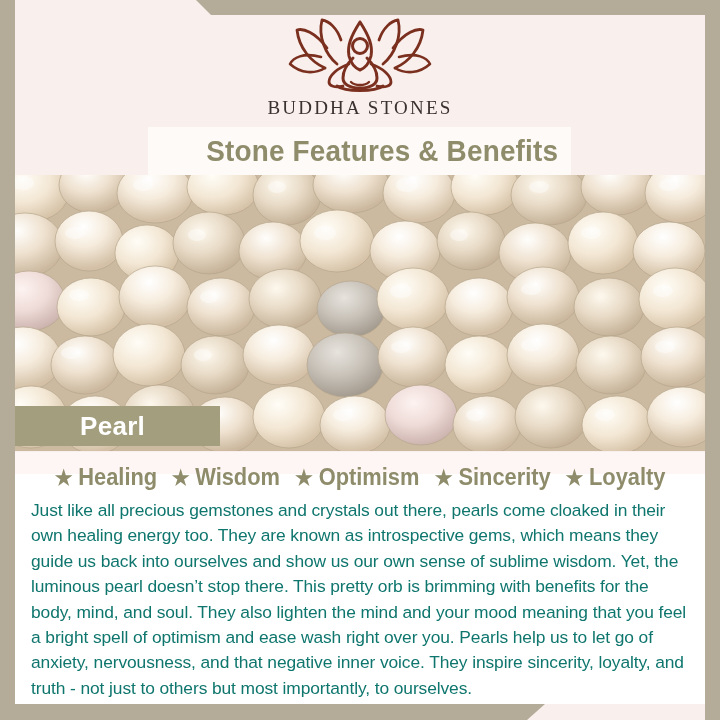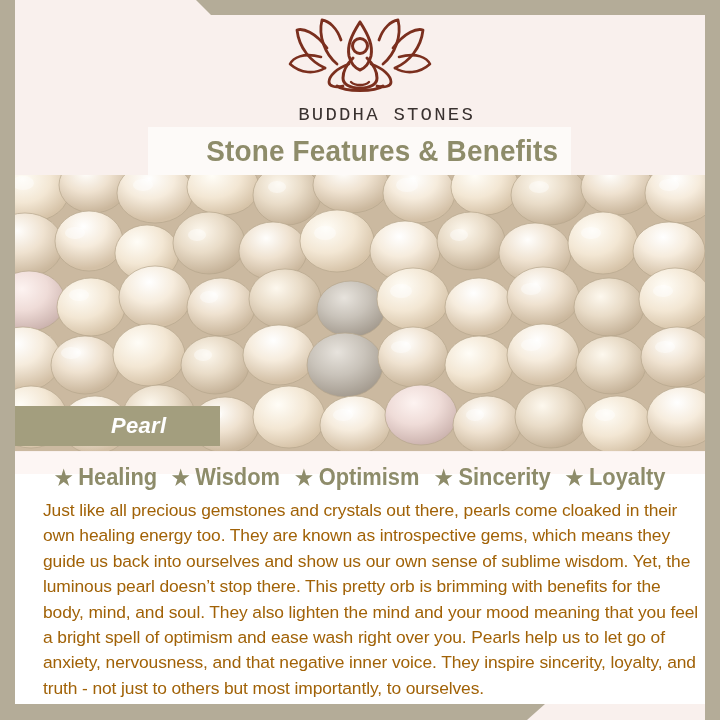--- a/index.html
+++ b/index.html
@@ -77,28 +77,27 @@
     left: 50%;
     transform: translateX(-50%);
     width: 230px;
     text-align: center;
   }
   .logo-mark {
     display: block;
     margin: 0 auto;
   }
   .logo-text {
-    margin-top: 8px;
-    font-family: Liberation Mono, monospace;
+    margin-top: 1px;
+    font-family: Liberation Serif, serif;
     font-size: 19px;
     letter-spacing: 2.2px;
     color: #3a3230;
     font-weight: 400;
     white-space: nowrap;
-    text-align: right;
   }
 
   
   .title-band {
     position: absolute;
     top: 127px;
     left: 148px;
     width: 423px;
     height: 48px;
     background: #fdfaf8;
@@ -137,25 +136,24 @@
     left: 15px;
     width: 205px;
     height: 40px;
     background: #a39e7e;
     display: flex;
     align-items: center;
     z-index: 8;
   }
   .stone-bar span {
     color: #ffffff;
-    font-size: 22px;
+    font-size: 26px;
     font-weight: 700;
-    padding-left: 96px;
+    padding-left: 65px;
     letter-spacing: 0.3px;
-    font-style: italic;
   }
 
   
   .content {
     position: absolute;
     top: 452px;
     left: 15px;
     width: 690px;
     height: 252px;
     background: #ffffff;
@@ -201,25 +199,24 @@
   }
   .kw:first-child .star { margin-left: 0; }
 
   .body-text {
     position: absolute;
     top: 46px;
     left: 16px;
     width: 662px;
     font-size: 17.4px;
     line-height: 25.4px;
-    color: #a16207;
+    color: #0f766e;
     font-weight: 400;
     text-align: left;
     letter-spacing: -0.1px;
-    margin-left: 12px;
   }
 </style>
 </head>
 <body>
 
 <div id="infographic">
 
   <div class="frame-left"></div>
   <div class="frame-right"></div>
   <div class="frame-top"></div>

